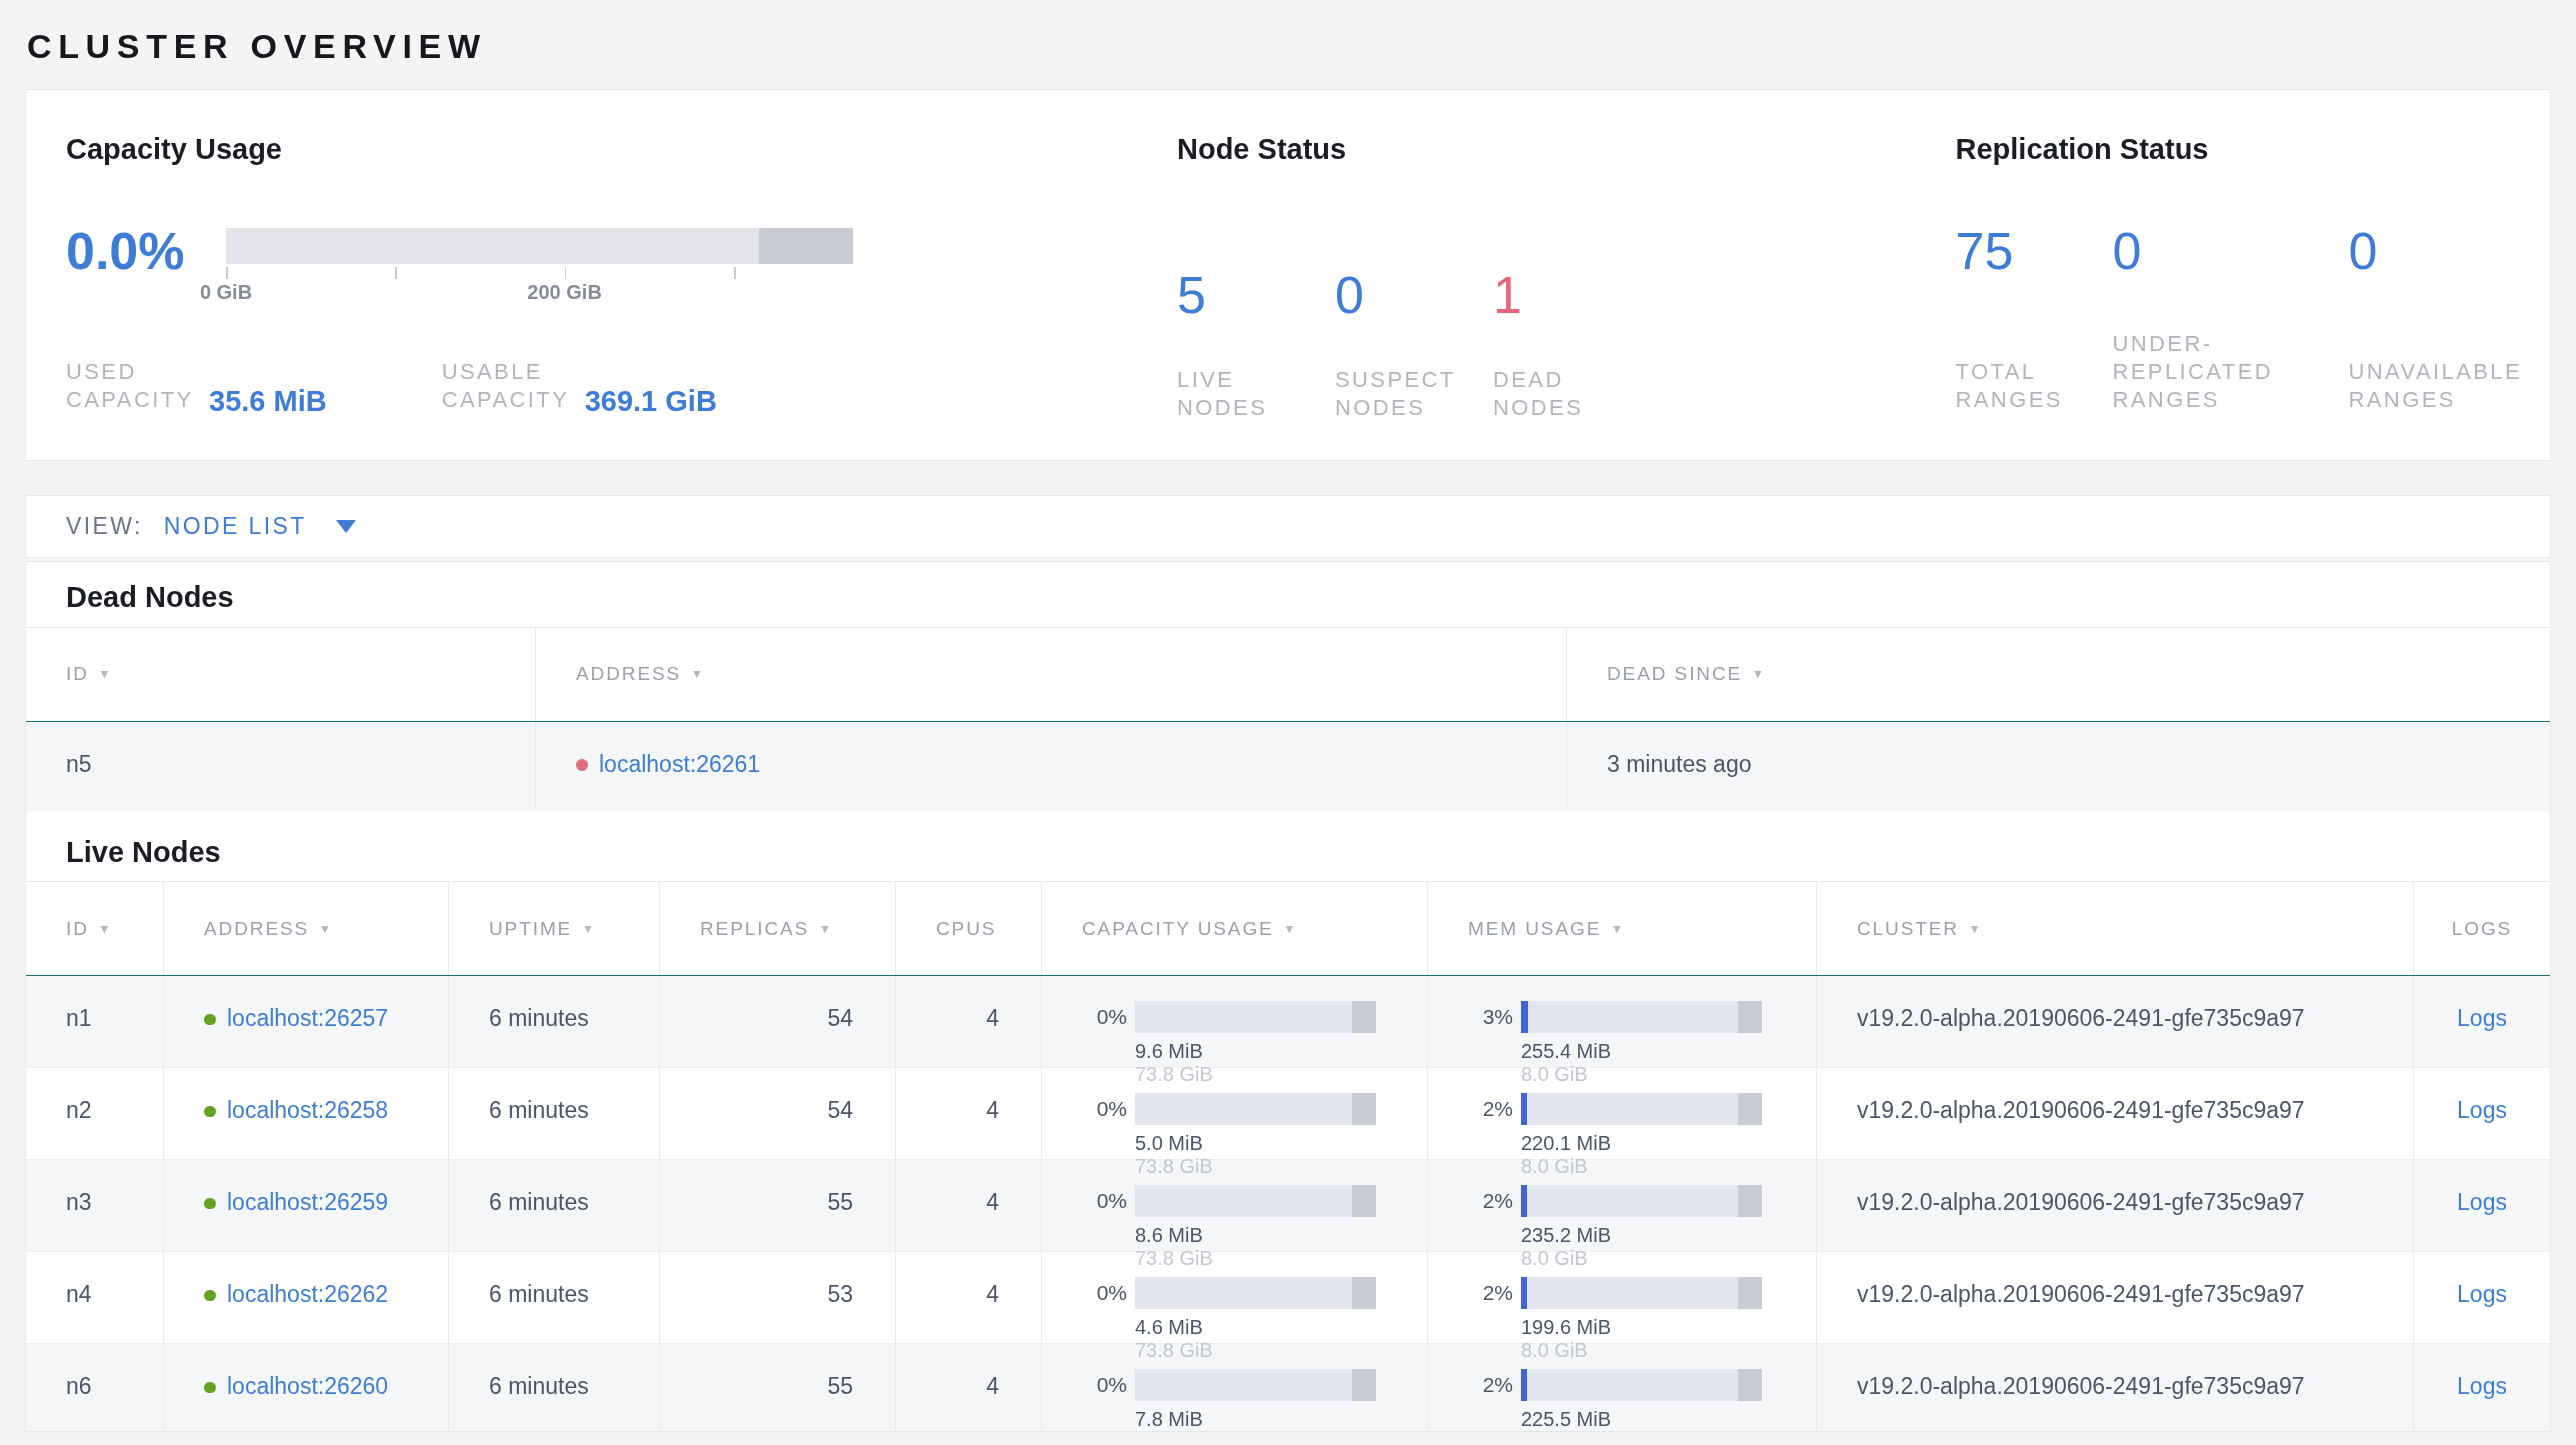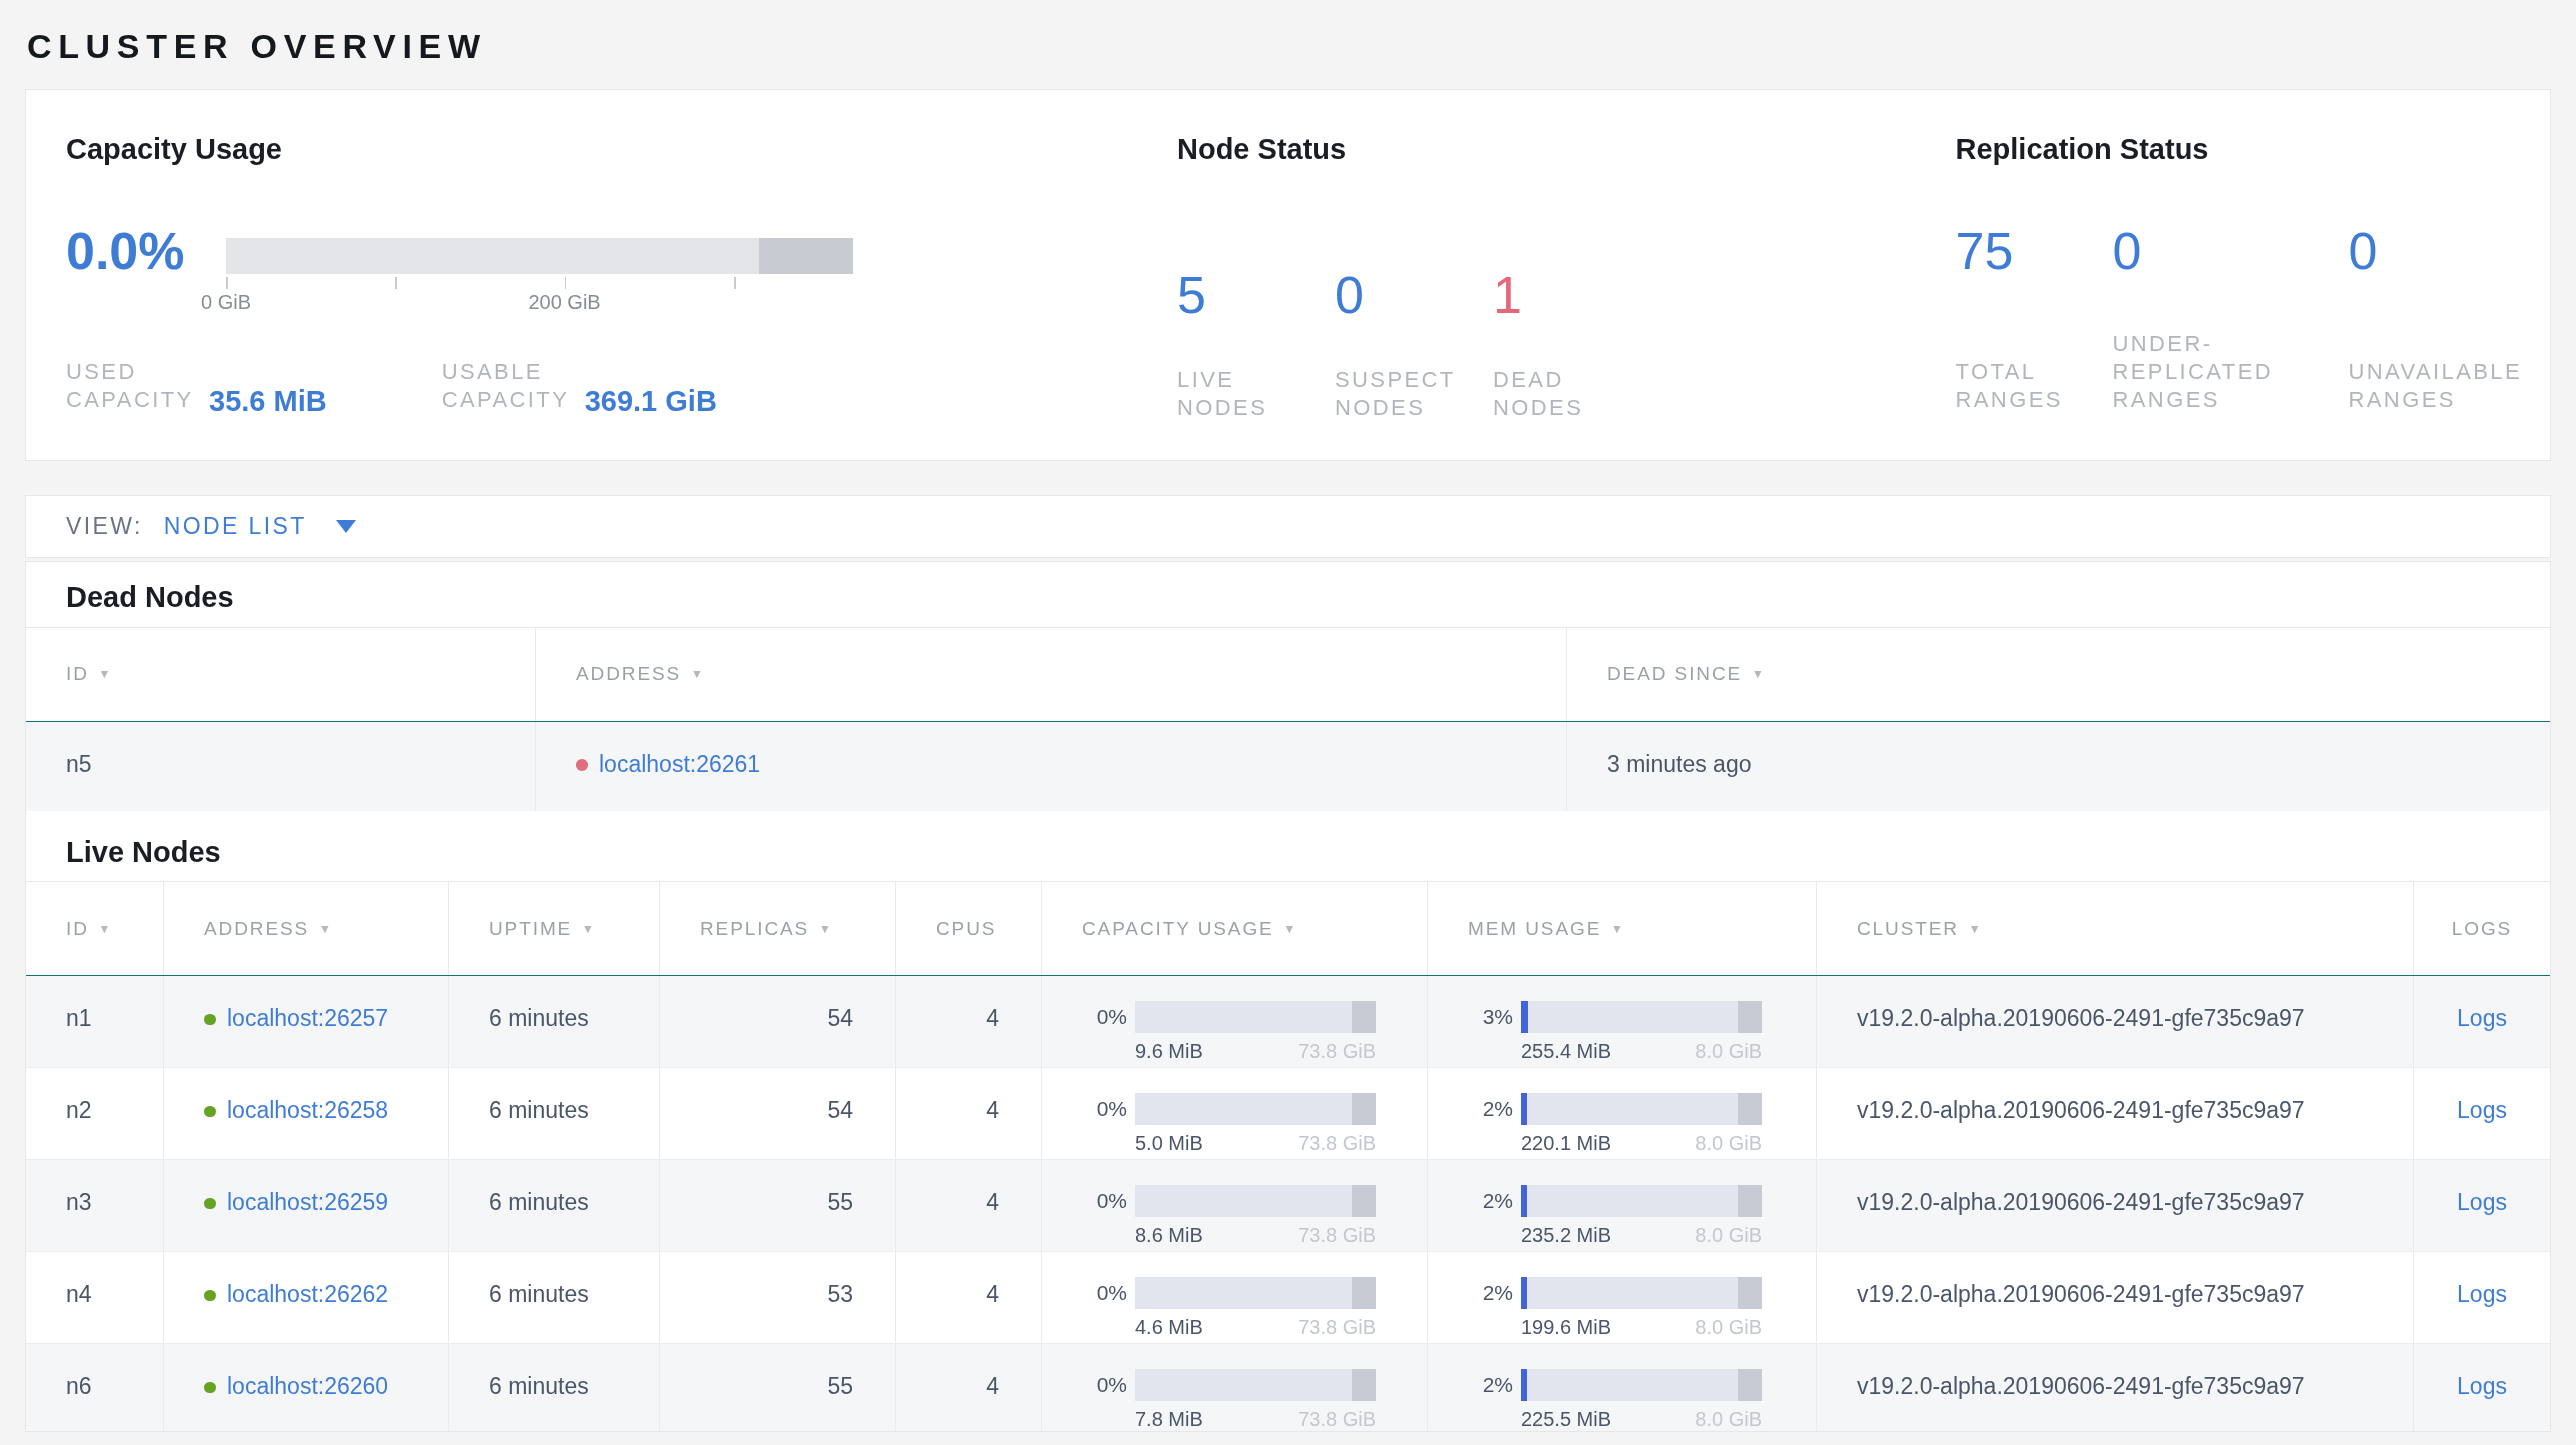--- a/index.html
+++ b/index.html
@@ -28,21 +28,21 @@
   .sec h2 { font-size:29px; font-weight:700; color:#1a1e24; line-height:34px; }
   .sec-capacity { width:1135px; padding-left:40px; }
   .sec-nodes { width:783px; padding-left:16px;gap:44px; }
   .sec-repl { flex:1; padding-left:11.5px; }
 
   .bignum { font-size:52px; line-height:53px; color:#3e7cd6; font-weight:400; }
   .bignum.red { color:#e4677a; }
 
   .gauge-row { display:flex; align-items:flex-start; margin-top:59px; }
   .gauge-pct { font-size:52px; line-height:53px; font-weight:700; color:#3e7cd6; width:124px; }
-  .gauge { margin-left:36px; margin-top:13px; width:627px; position:relative; }
+  .gauge { margin-left:36px; margin-top:3px; width:627px; position:relative;font-weight:bold; }
   .gauge-track { width:627px; height:36px; background:#e3e5e9; position:relative; }
   .gauge-cap { position:absolute; left:85%; top:0; width:15%; height:100%; background:#c8cbd2; }
   .gauge-ticks { position:relative; height:15.3px; }
   .gauge-tick { position:absolute; top:3.8px; width:1.9px; height:11.5px; background:#c6cad1; }
   .gauge-labels { position:relative; height:25px; margin-top:1.9px; }
   .gauge-label { position:absolute; transform:translateX(-50%); font-size:20px; color:#868d98; white-space:nowrap; }
 
   .cap-stats { display:flex; margin-top:auto; gap:115px; }
   .cap-stat { display:flex; align-items:flex-end; }
   .smallcaps {
@@ -109,21 +109,21 @@
   .dot.green { background:#66a223; }
   .dot.red { background:#e06e7e; }
 
   
   .td.bar { padding-top:25px; }
   .u-top { display:flex; align-items:center; }
   .u-pct { width:45px; text-align:right; font-size:21px; color:#4a5568; margin-right:7.6px; flex:none; }
   .u-track { width:241px; height:32px; background:#e2e5ee; position:relative; flex:none; }
   .u-cap { position:absolute; right:0; top:0; width:10%; height:100%; background:#c7cbd4; }
   .u-fill { position:absolute; left:0; top:0; height:100%; background:#4264d8; }
-  .u-vals { width:241px; margin-left:53px; margin-top:6.7px; display:flex; justify-content:space-between; }
+  .u-vals { width:241px; margin-left:53px; margin-top:6.7px; display:flex; justify-content:space-between;flex-direction:column; }
   .u-used { font-size:20px; color:#4a5568; }
   .u-total { font-size:20px; color:#c3c7cf; }
 
   
   .bottom-shadow {
     position:absolute; left:630px; top:1425px; width:1585px; height:86px;
     background:radial-gradient(ellipse 52% 100% at 50% 120%, rgba(95,100,110,0.30), rgba(95,100,110,0) 72%);
     pointer-events:none;
   }
 </style>

